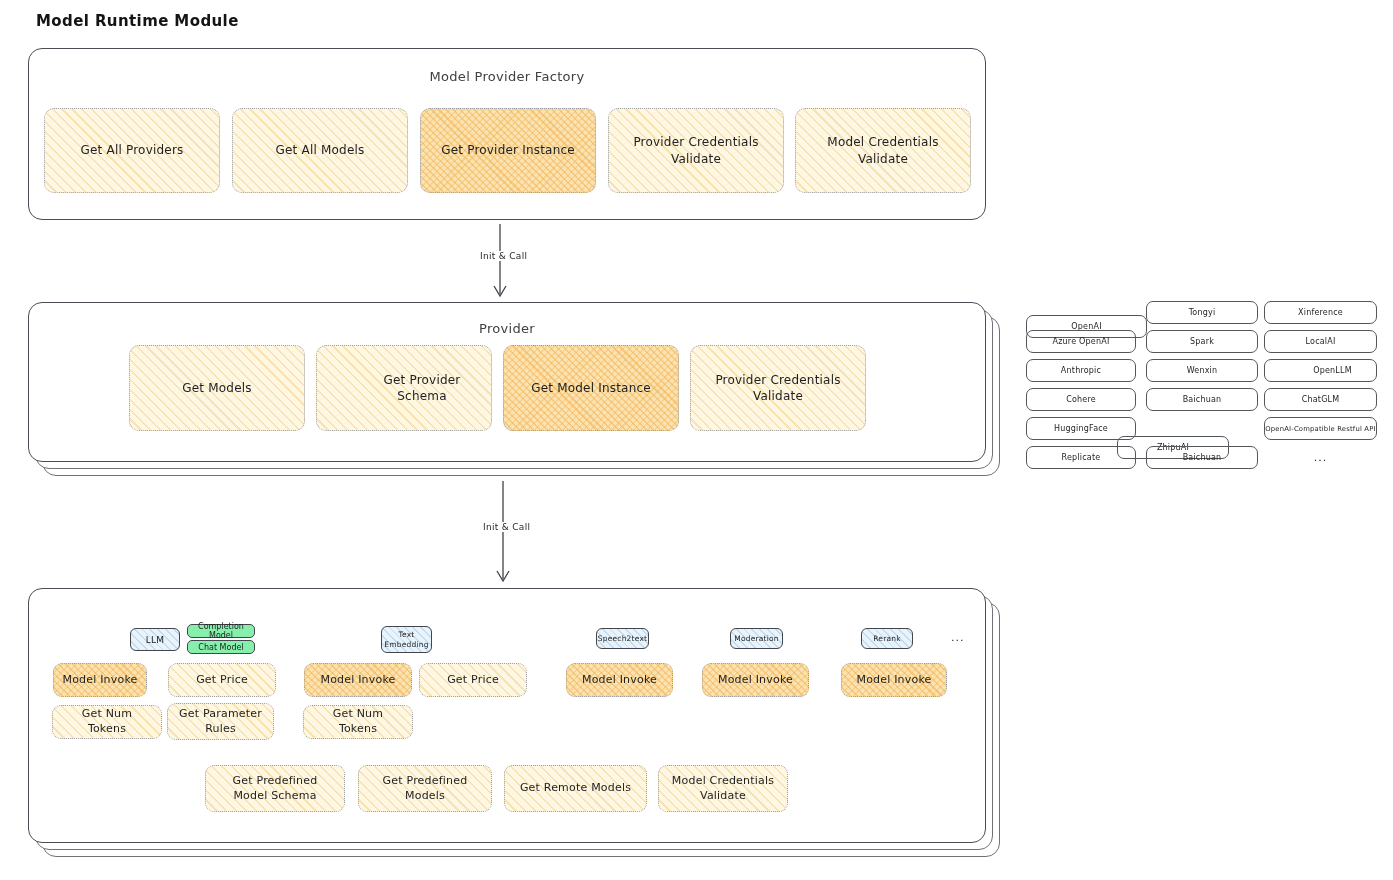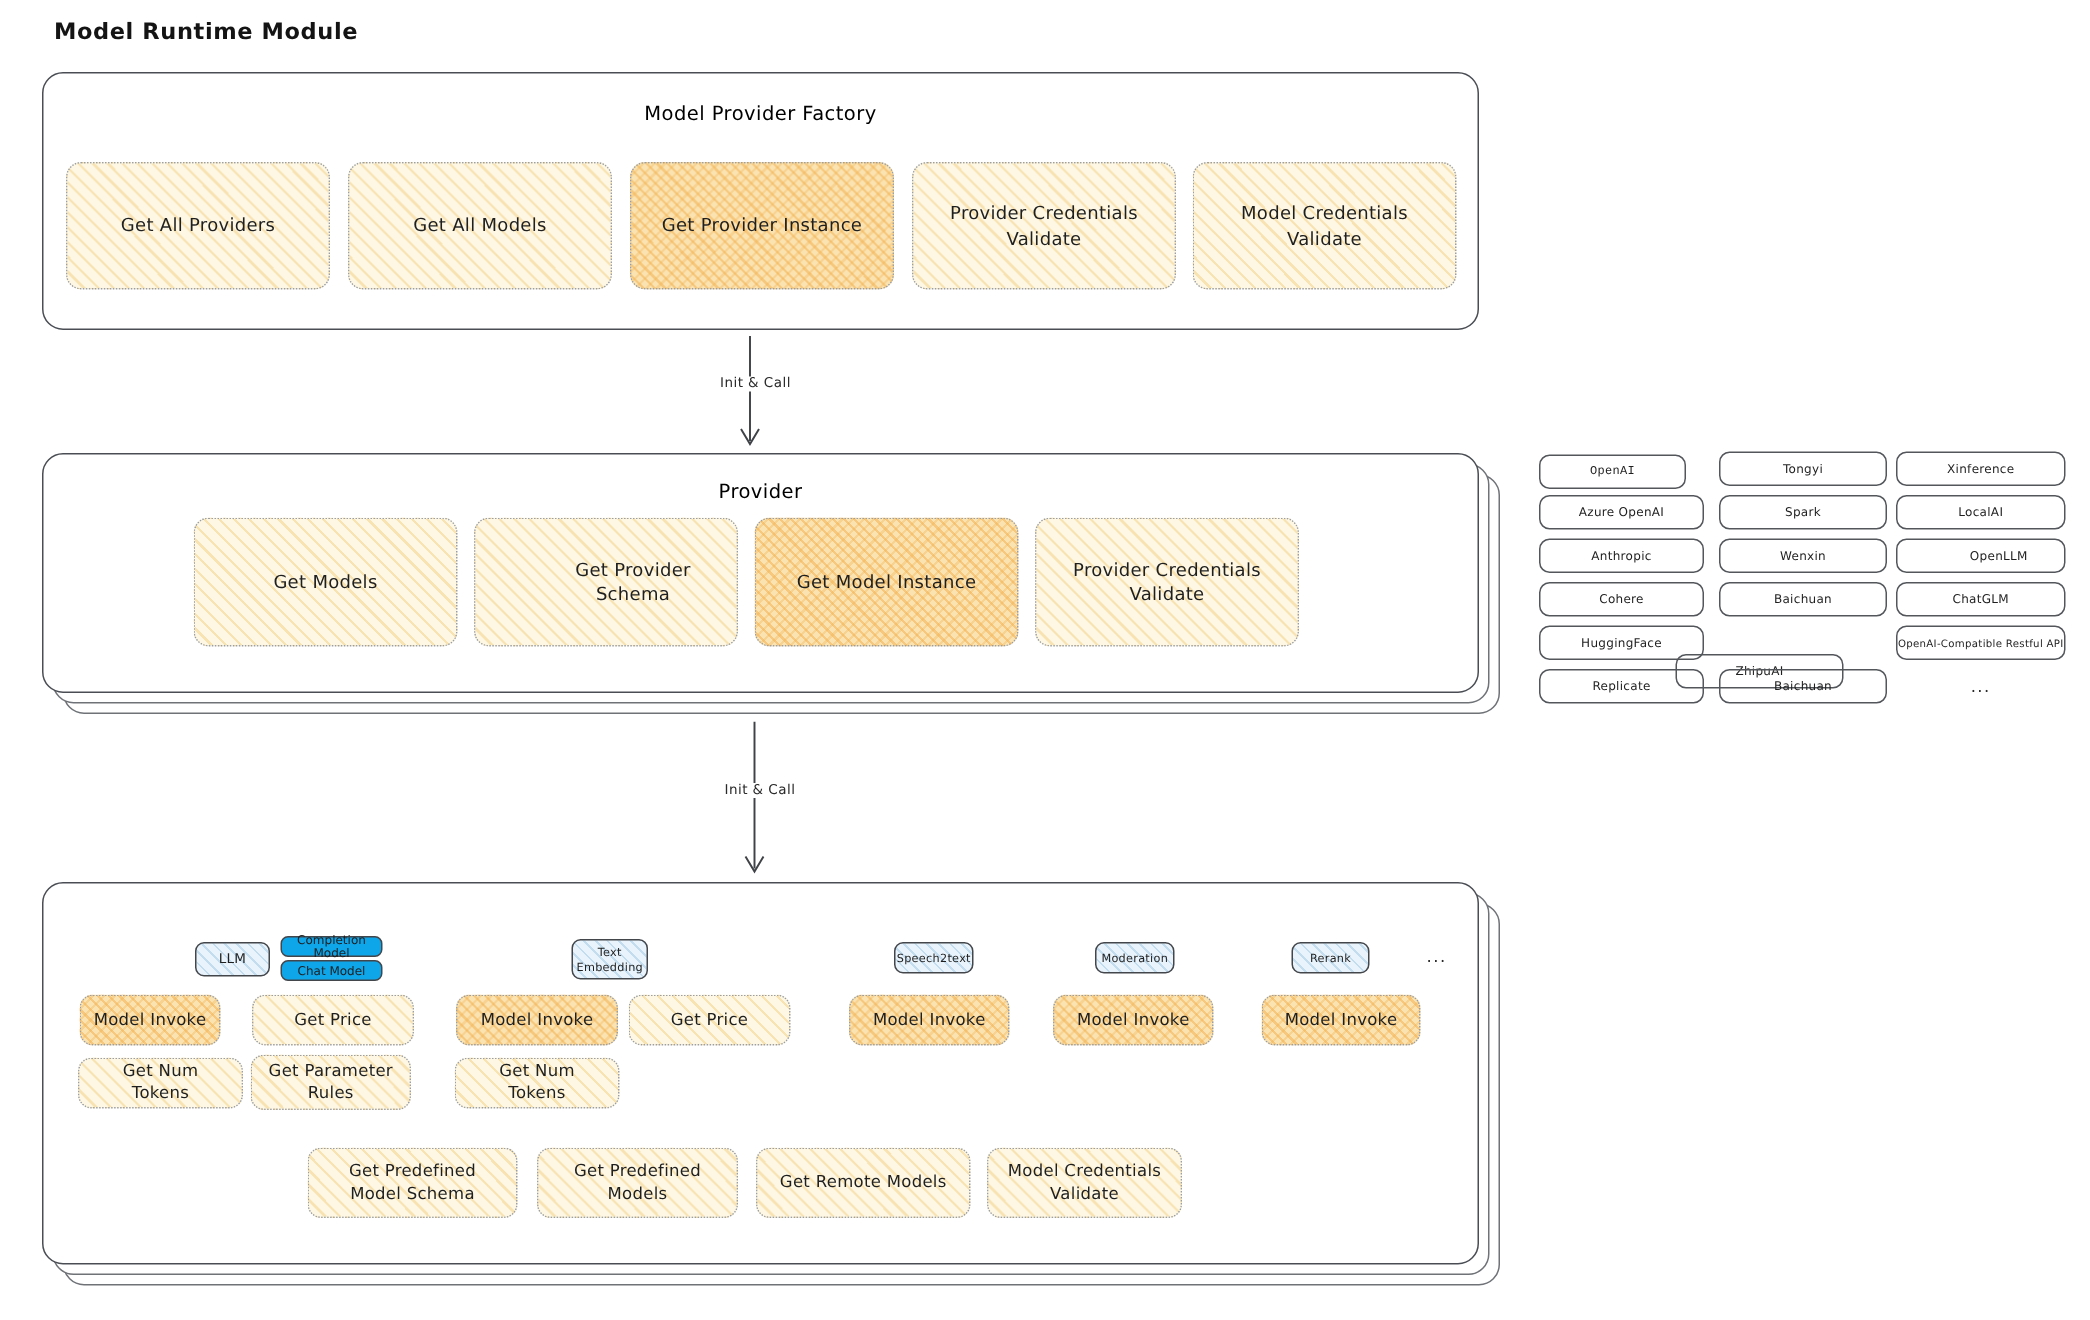--- a/index.html
+++ b/index.html
@@ -7,21 +7,21 @@
   body { font-family:"DejaVu Sans", sans-serif; color:#1f1f1f; }
   .canvas { position:relative; width:1393px; height:880px; overflow:hidden; background:#fff; }
 
   .abs { position:absolute; }
   .center { display:flex; align-items:center; justify-content:center; text-align:center; }
 
   .page-title { font-size:15px; font-weight:bold; letter-spacing:.4px; color:#141414; }
 
   .container { border:1.6px solid #4a4e54; border-radius:14px; background:#fff; }
   .ghost { border:1.2px solid #6f7277; border-radius:14px; background:#fff; }
-  .section-title { font-size:13px; letter-spacing:.3px; color:#000000;text-align:right; }
+  .section-title { font-size:13px; letter-spacing:.3px; color:#404040;text-align:right; }
 
   .fn { border:1.4px dotted #9b9ea3; border-radius:10px; font-size:12px; line-height:1.35;
         letter-spacing:.2px; padding:2px 8px; }
   .fn-sm { font-size:11px; border-radius:9px; }
   .yellow { background:
       repeating-linear-gradient(45deg, rgba(242,201,118,.45) 0px, rgba(242,201,118,.45) 1.5px, transparent 1.5px, transparent 7px),
       #fdf7e3; }
   .orange { background:
       repeating-linear-gradient(45deg, rgba(243,178,82,.55) 0px, rgba(243,178,82,.55) 1.5px, transparent 1.5px, transparent 5px),
       repeating-linear-gradient(135deg, rgba(243,178,82,.35) 0px, rgba(243,178,82,.35) 1.5px, transparent 1.5px, transparent 5px),
@@ -32,21 +32,21 @@
 age      repeating-linear-gradient(45deg, rgba(236,156,151,.35) 0px, rgba(236,156,151,.35) 1.3px, transparent 1.3px, transparent 6px),
           #fdf1f0; }
   .chip.tiny { font-size:6.8px; }
 
   .tag { border:1.2px solid #43464b; border-radius:6px; font-size:9px; letter-spacing:.2px;
          background:
       repeating-linear-gradient(45deg, rgba(126,178,216,.35) 0px, rgba(126,178,216,.35) 1.3px, transparent 1.3px, transparent 5.5px),
          #e8f3fb; }
   .tag.two-line { font-size:7.5px; line-height:1.25; }
   .tag-sm { font-size:7.5px; }
-  .subtag { border:1.1px solid #43464b; border-radius:5px; font-size:8px; background:#0ea5e9; }
+  .subtag { border:1.1px solid #43464b; border-radius:5px; font-size:8px; background:#86efac; }
 
   .arrow-label { font-size:9px; letter-spacing:.3px; background:#fff; padding:0 4px; color:#2a2a2a; }
   .dots { font-size:11px; letter-spacing:1px; color:#2a2a2a; }
   svg.arrow { display:block; }
 </style>
 </head>
 <body>
 
 <div class="canvas">
 
@@ -70,21 +70,21 @@
   <div class="abs ghost" style="left:42px; top:316px; width:958px; height:160px;"></div>
   <div class="abs ghost" style="left:35px; top:309px; width:958px; height:160px;"></div>
   <div class="abs container" style="left:28px; top:302px; width:958px; height:160px;"></div>
   <div class="abs section-title center" style="left:28px; top:320px; width:958px; height:16px;">Provider</div>
 
   <div class="abs fn yellow center" style="left:129px; top:345px; width:176px; height:86px;">Get Models</div>
   <div class="abs fn yellow center" style="left:316px; top:345px; width:176px; height:86px;padding-left:44px;">Get Provider Schema</div>
   <div class="abs fn orange center" style="left:503px; top:345px; width:176px; height:86px;">Get Model Instance</div>
   <div class="abs fn yellow center" style="left:690px; top:345px; width:176px; height:86px;">Provider Credentials Validate</div>
 
-  <div class="abs chip center" style="left:1026px; top:303px; width:98px; height:23px;font-family:Liberation Mono, monospace;">OpenAI</div>
+  <div class="abs chip center" style="left:1026px; top:315px; width:121px; height:23px;">OpenAI</div>
   <div class="abs chip center" style="left:1026px; top:330px; width:110px; height:23px;">Azure OpenAI</div>
   <div class="abs chip center" style="left:1026px; top:359px; width:110px; height:23px;">Anthropic</div>
   <div class="abs chip center" style="left:1026px; top:388px; width:110px; height:23px;">Cohere</div>
   <div class="abs chip center" style="left:1026px; top:417px; width:110px; height:23px;">HuggingFace</div>
   <div class="abs chip center" style="left:1026px; top:446px; width:110px; height:23px;">Replicate</div>
 
   <div class="abs chip center" style="left:1146px; top:301px; width:112px; height:23px;text-align:center;">Tongyi</div>
   <div class="abs chip center" style="left:1146px; top:330px; width:112px; height:23px;">Spark</div>
   <div class="abs chip center" style="left:1146px; top:359px; width:112px; height:23px;">Wenxin</div>
   <div class="abs chip center" style="left:1146px; top:388px; width:112px; height:23px;">Baichuan</div>

